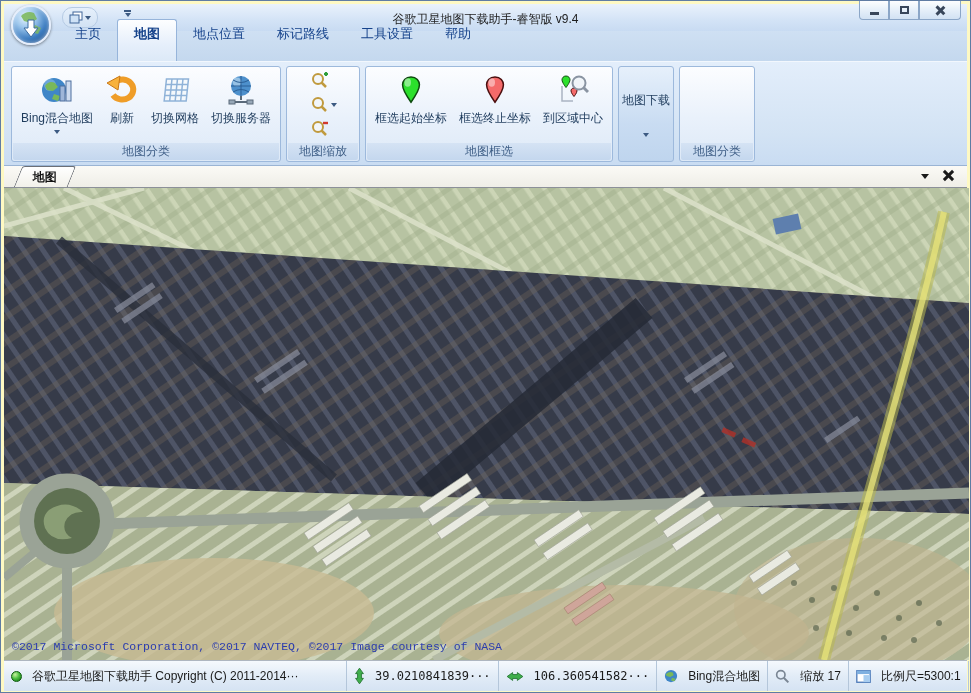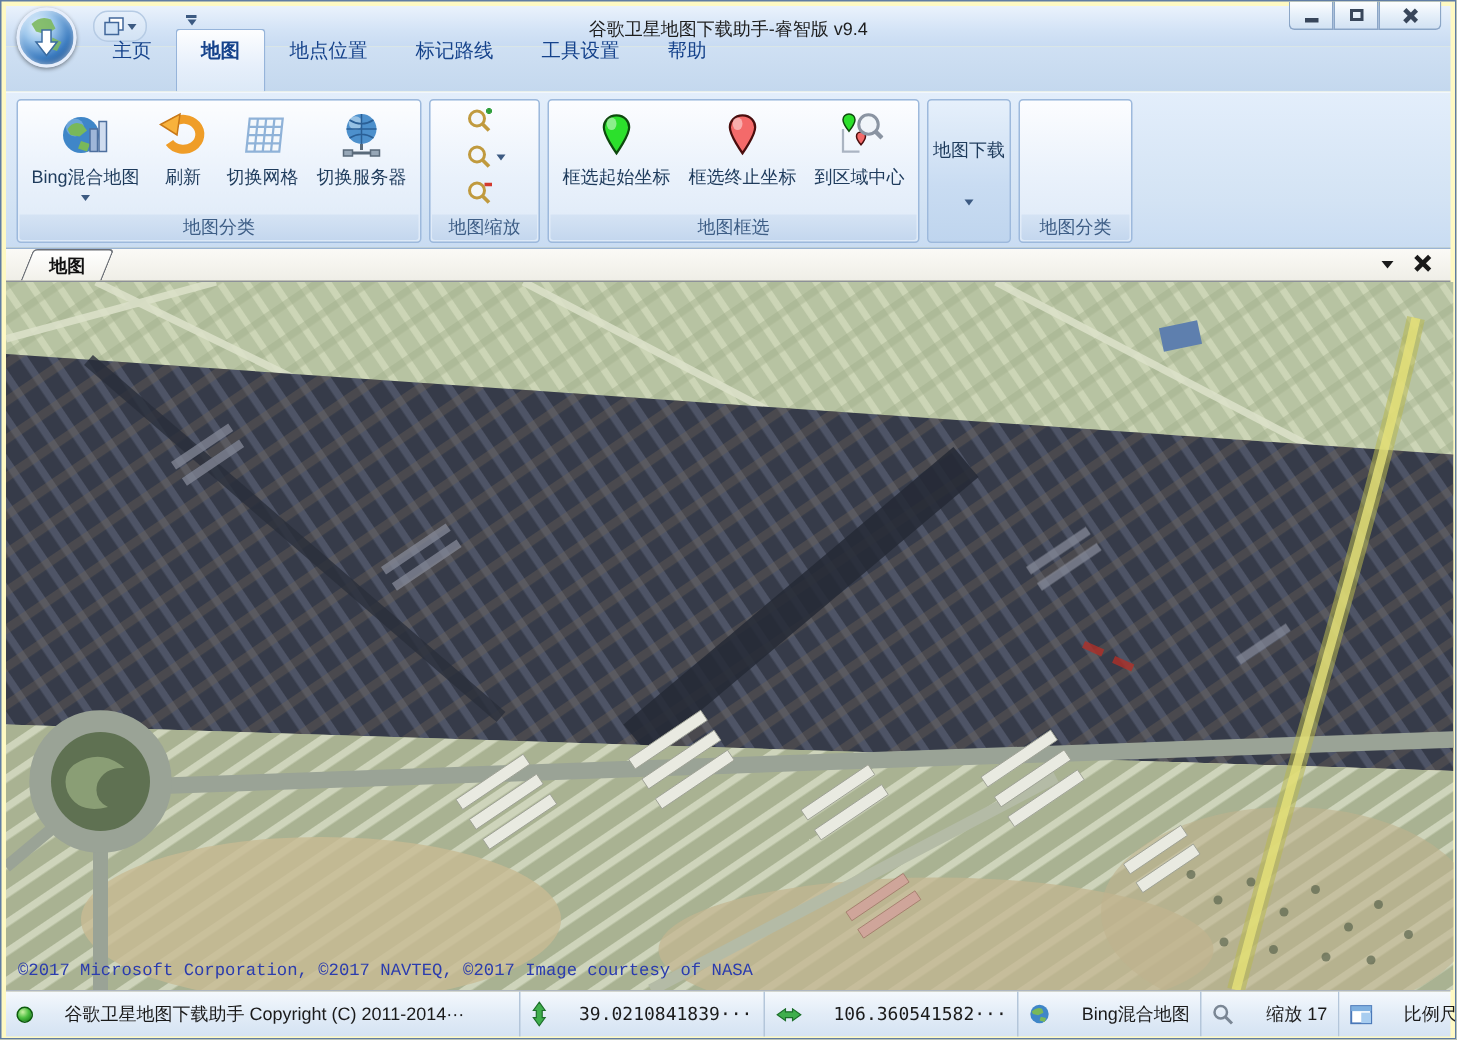--- a/index.html
+++ b/index.html
@@ -119,21 +119,21 @@
   .doc-close::before { transform: rotate(45deg); } .doc-close::after { transform: rotate(-45deg); }
   
   .map { position: absolute; left: 3px; top: 187px; width: 772px; height: 472px; background: #aab494; cursor: crosshair; font-family: Liberation Mono, monospace; }
   
   .statusbar {
     position: absolute; left: 3px; right: 3px; top: 659px; height: 31px;
     background: linear-gradient(#f5f9fd, #e2ecf7 50%, #d5e3f3);
     border-top: 1px solid #aeb6c0;
     display: flex; align-items: stretch; font-size: 12px; color: #1a1a1a;
   }
-  .seg { display: flex; align-items: center; gap: 21px; padding: 0 7px; border-right: 1px solid #b4c6da; white-space: nowrap; }
+  .seg { display: flex; align-items: center; gap: 10px; padding: 0 7px; border-right: 1px solid #b4c6da; white-space: nowrap; }
   .seg.first { flex: 0 0 343px; }
   .mono { font-family: "DejaVu Sans Mono", monospace; font-size: 12px; text-align: right; }
   .green-ball {
     width: 11px; height: 11px; border-radius: 50%;
     background: radial-gradient(circle at 35% 30%, #c9f2a2, #4fc043 45%, #157a15 90%);
     border: 1px solid #0d5a0d;
   }
 </style>
 </head>
 <body>

